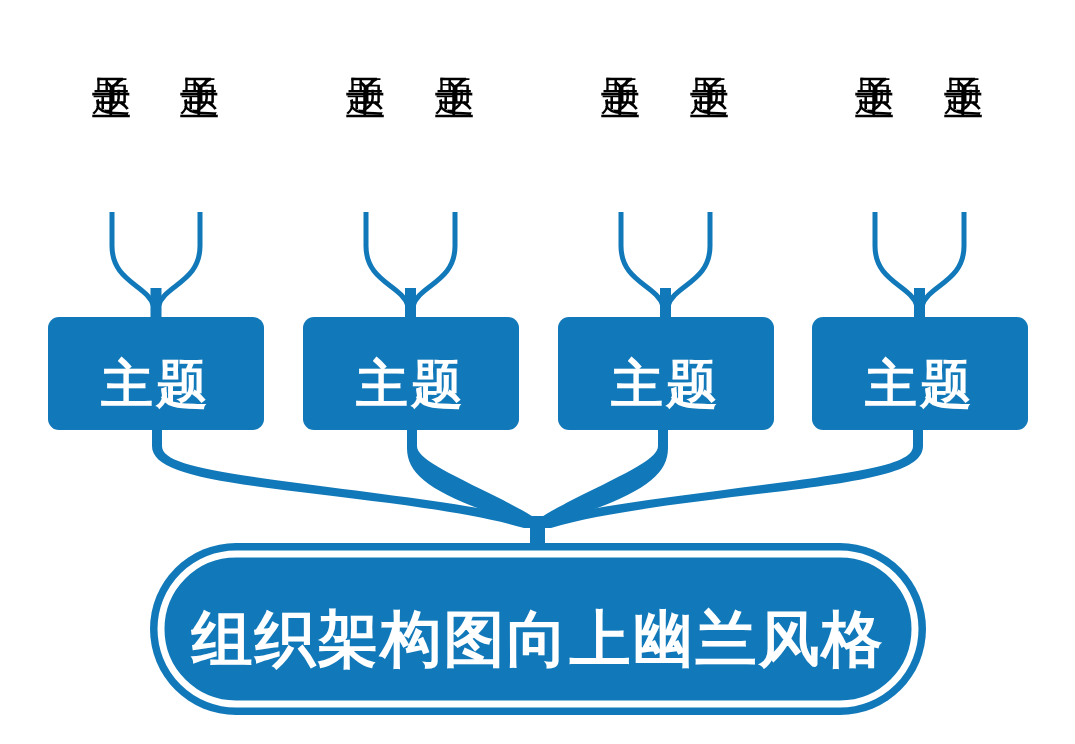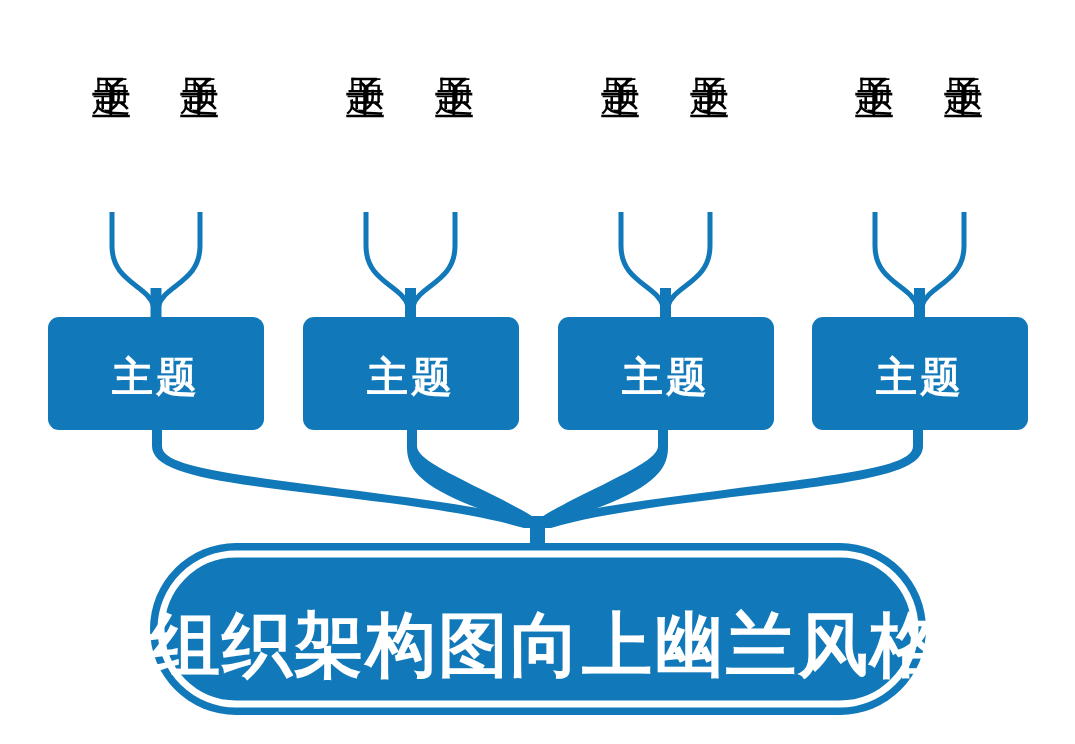--- a/index.html
+++ b/index.html
@@ -32,31 +32,31 @@
     line-height: 1.0;
     letter-spacing: 0px;
     color: #000000;
     font-weight: 400;
     white-space: nowrap;
     font-family: "DejaVu Sans", "Liberation Sans", sans-serif;
   }
   .topic-label {
     position: absolute;
     color: #ffffff;
-    font-size: 41px;
+    font-size: 52px;
     font-weight: 700;
     letter-spacing: 3px;
     white-space: nowrap;
     text-align: center;
     font-family: "DejaVu Sans", "Liberation Sans", sans-serif;
   }
   .root-label {
     position: absolute;
     color: #ffffff;
-    font-size: 70px;
+    font-size: 61px;
     font-weight: 700;
     letter-spacing: 2px;
     white-space: nowrap;
     text-align: center;
     font-family: "DejaVu Sans", "Liberation Sans", sans-serif;
   }
 </style>
 </head>
 <body>
 

